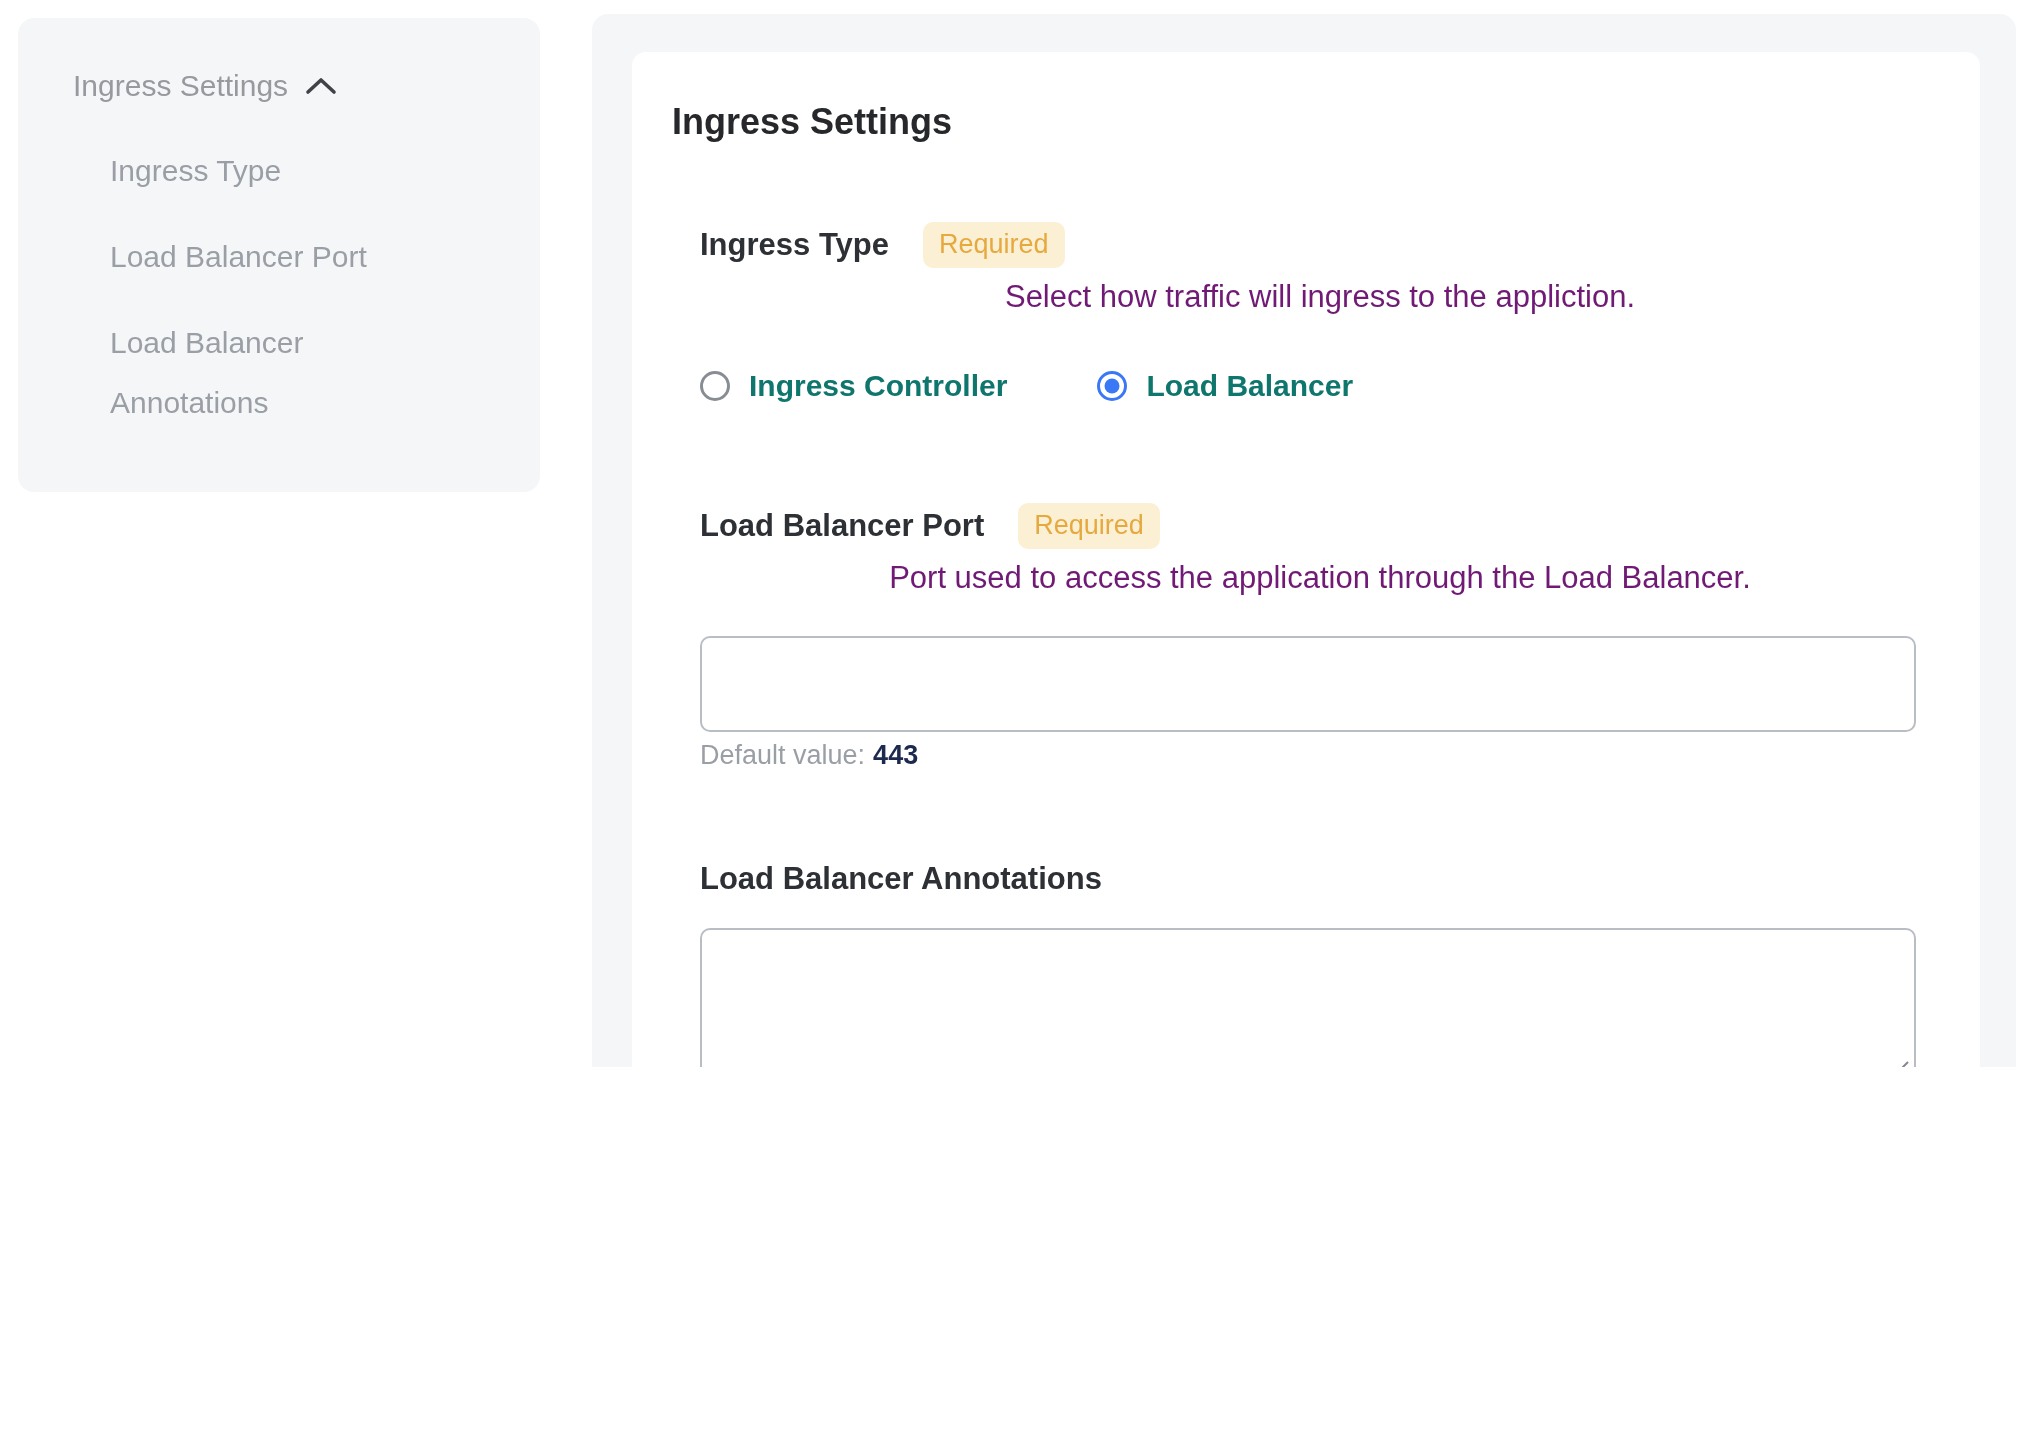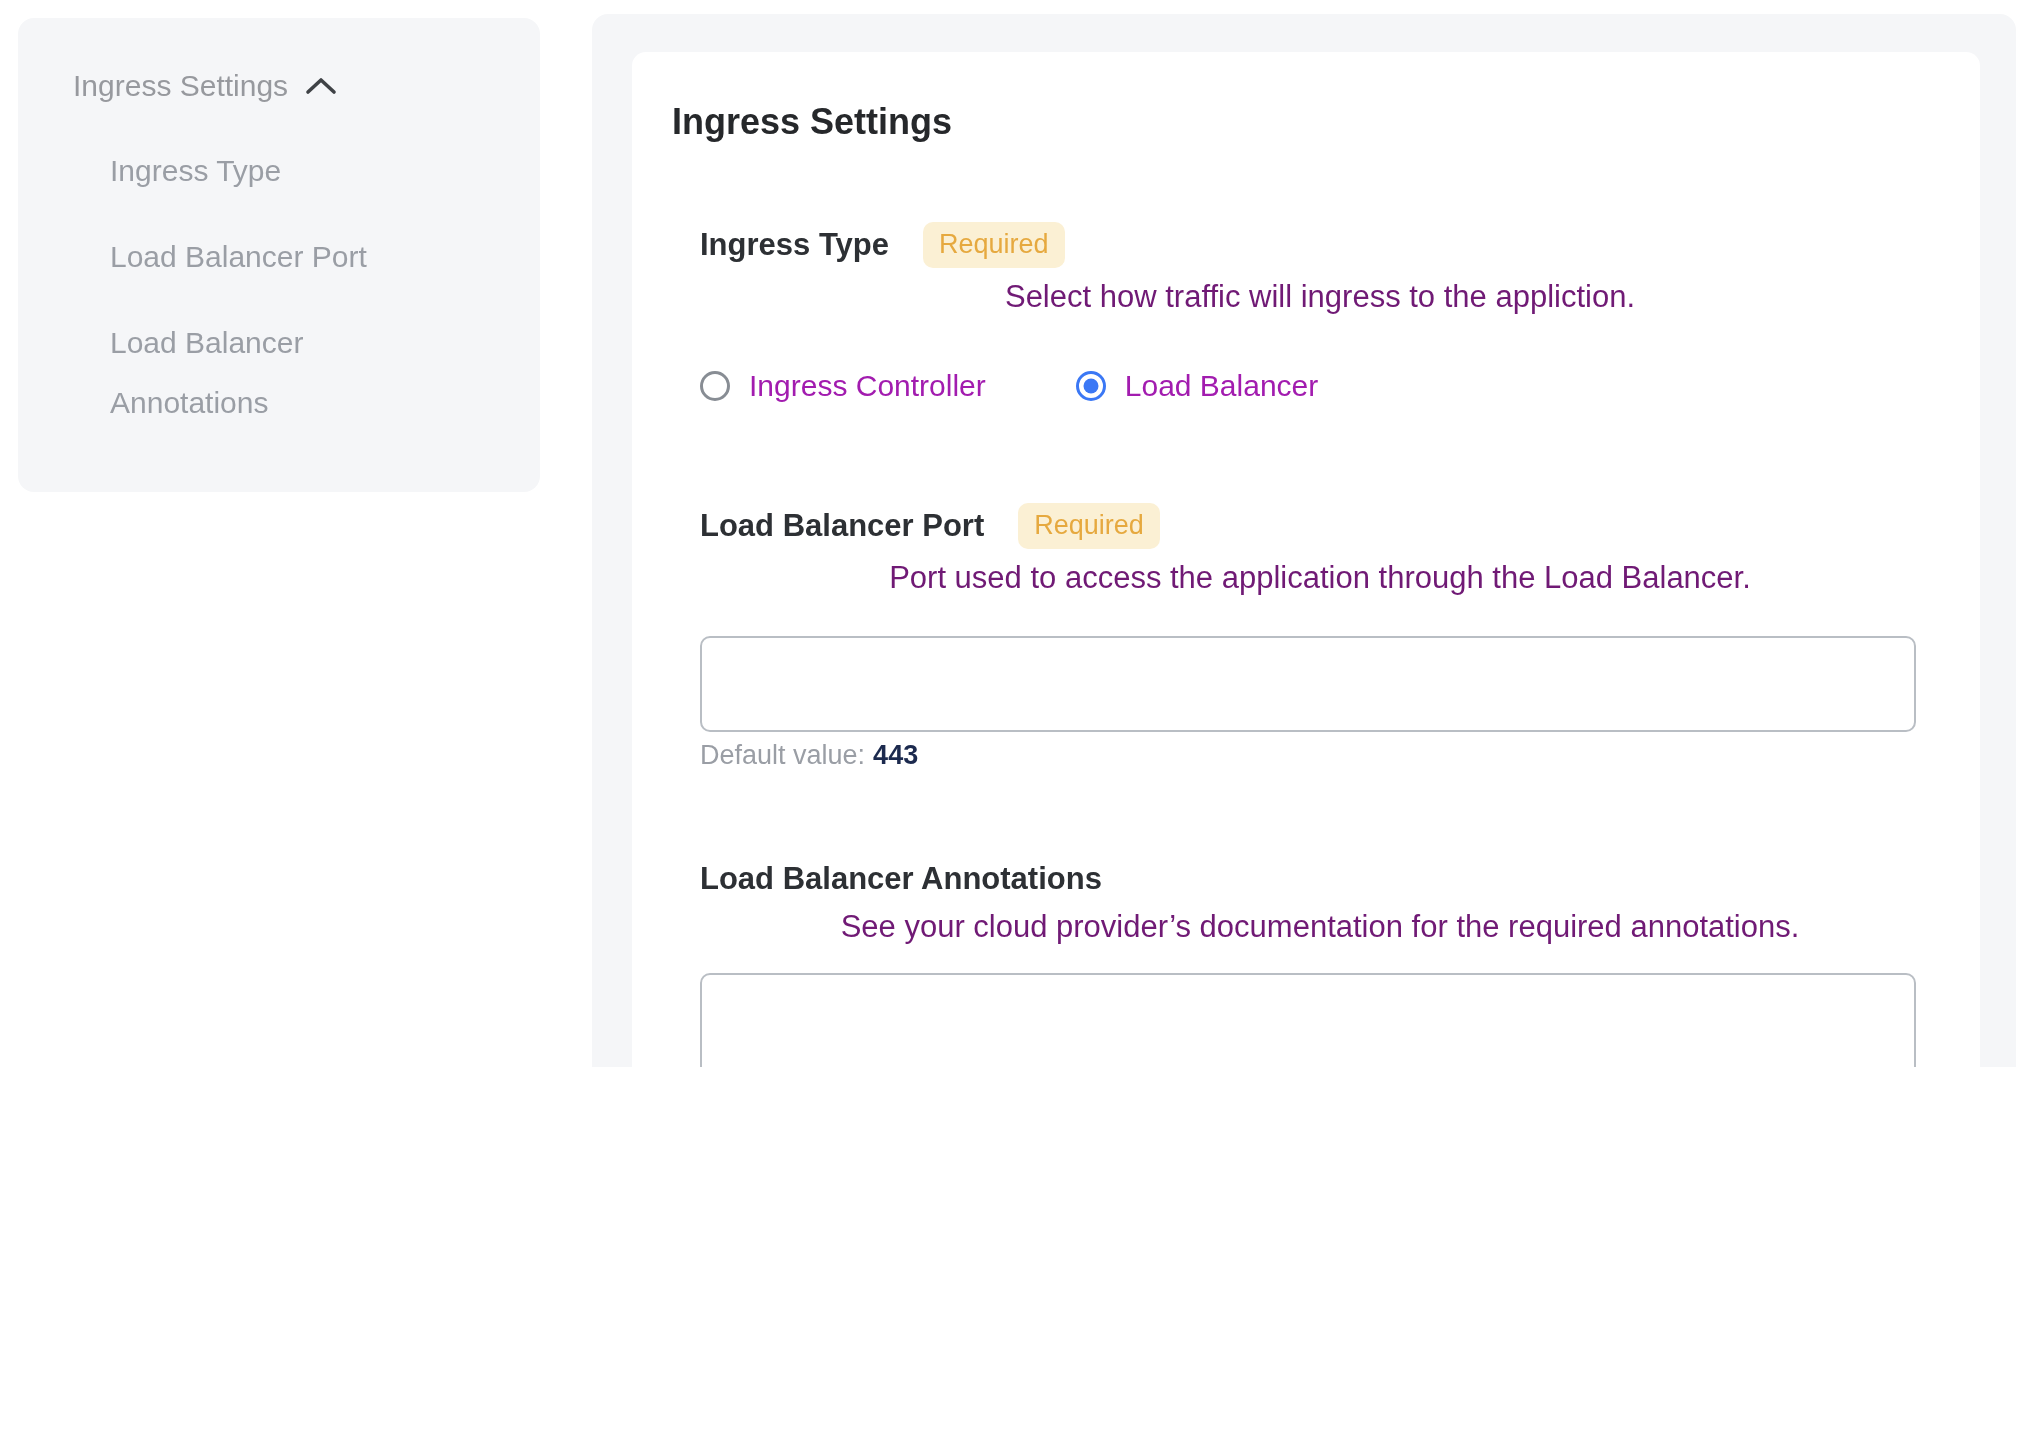--- a/index.html
+++ b/index.html
@@ -101,21 +101,21 @@
   .radio-circle.selected::after {
     content:"";
     position:absolute; left:50%; top:50%;
     width:15px; height:15px;
     transform:translate(-50%,-50%);
     border-radius:50%;
     background:#3b78f5;
   }
   .radio-label {
     margin-left:19px;
-    font-size:30px; font-weight:400; color:#a21caf;
+    font-size:30px; font-weight:700; color:#0f766e;
   }
 
   
   .text-input {
     margin-top:42px;
     display:block;
     width:calc(100% - 24px);
     height:96px;
     border:2px solid #b9bec4;
     border-radius:10px;
@@ -214,21 +214,20 @@
         <input class="text-input" type="text" value="" style="">
         <div class="default-row">
           <span class="default-label">Default value:</span><span class="default-value">443</span>
         </div>
       </div>
 
       <div class="section s3">
         <div class="section-label-row">
           <span class="section-label">Load Balancer Annotations</span>
         </div>
-        <div class="section-desc">See your cloud provider’s documentation for the required annotations.</div>
         <div class="textarea-wrap">
           <textarea class="text-area" style=""></textarea>
           <span class="resize-handle">
             <svg width="22" height="22" viewBox="0 0 22 22">
               <line x1="3" y1="19" x2="19" y2="3" stroke="#84878c" stroke-width="2"></line>
               <line x1="12" y1="20" x2="20" y2="12" stroke="#84878c" stroke-width="2"></line>
             </svg>
           </span>
         </div>
       </div>

